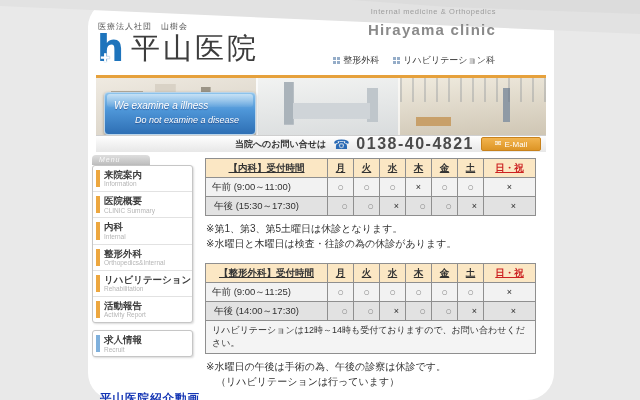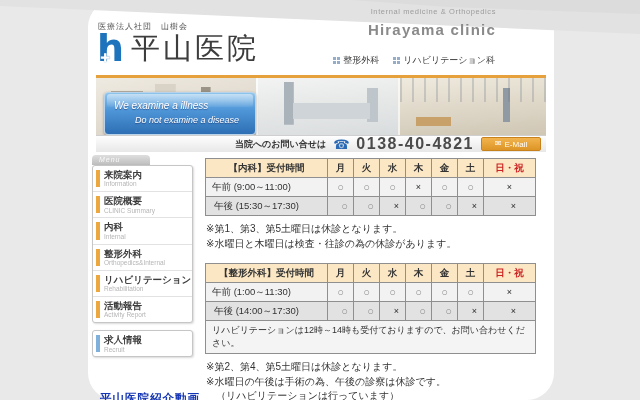--- a/index.html
+++ b/index.html
@@ -83,21 +83,21 @@
   .menu-item .bar { position:absolute; left:3px; top:4px; bottom:4px; width:4px; background:#eda73f; }
   .mi-title { font-size:9.5px; font-weight:bold; color:#3c3c3c; line-height:1.2; white-space:nowrap; }
   .mi-sub { font-size:6.5px; color:#b5b5b5; line-height:1.2; white-space:nowrap; }
   .menu-gap { height:7px; }
   .video-link { position:absolute; left:12px; top:391px; font-size:11.5px; font-weight:bold; color:#1536b4; letter-spacing:1px; cursor:pointer; }
 
   
   .main { position:absolute; left:117px; top:158px; width:332px; }
   table.sched { border-collapse:collapse; width:330px; table-layout:fixed; }
   .sched th, .sched td { border:1px solid #8f8f8f; }
-  .sched th { background:#fbe7c4; font-size:9.5px; color:#333; height:16px; font-weight:bold; padding:1px 0; }
+  .sched th { background:#fbe7c4; font-size:9.5px; color:#333; height:16px; font-weight:bold; padding:1px 0;text-decoration:underline; }
   .sched td.label { text-align:left; padding:2px 0 2px 6px; font-size:9.5px; color:#333; }
   .sched tr.r0 td { background:#f2f2f2; }
   .sched tr.r1 td { background:#e2e2e2;padding-left:8px; }
   .sched td.mark { text-align:center; font-size:11px; color:#8a8a8a; height:16px; padding:1px 0; }
   .sched td.mark.x { font-size:9px; color:#2b2b2b; }
   .sched td.tfoot-note { background:#f4f4f4; font-size:9px; text-align:left; padding:3px 6px; color:#333; }
   .notes { margin:6px 0 12px 1px; font-size:10px; color:#333; line-height:1.45; }
 </style>
 </head>
 <body>
@@ -265,21 +265,21 @@
         <th>【整形外科】受付時間</th>
         <th>月</th>
         <th>火</th>
         <th>水</th>
         <th>木</th>
         <th>金</th>
         <th>土</th>
         <th style="color: rgb(204, 34, 34);">日・祝</th>
       </tr>
       <tr class="r0">
-        <td class="label">午前 (1:00～11:30)</td>
+        <td class="label">午前 (9:00～11:25)</td>
         <td class="mark">○</td>
         <td class="mark">○</td>
         <td class="mark">○</td>
         <td class="mark">○</td>
         <td class="mark">○</td>
         <td class="mark">○</td>
         <td class="mark x">×</td>
       </tr>
       <tr class="r1">
         <td class="label">午後 (14:00～17:30)</td>
@@ -290,20 +290,19 @@
         <td class="mark">○</td>
         <td class="mark x">×</td>
         <td class="mark x">×</td>
       </tr>
       <tr>
         <td class="tfoot-note" colspan="8">リハビリテーションは12時～14時も受付ておりますので、お問い合わせください。</td>
       </tr>
     </tbody>
       </table>
     <div class="notes">
-      <div>※第2、第4、第5土曜日は休診となります。</div>
       <div>※水曜日の午後は手術の為、午後の診察は休診です。</div>
       <div>　（リハビリテーションは行っています）</div>
 
     </div>
 
   </div>
 </div>
 
 </body></html>

